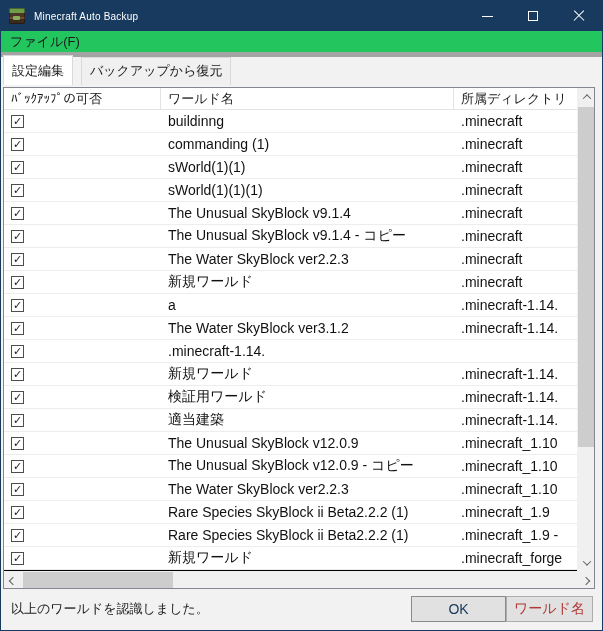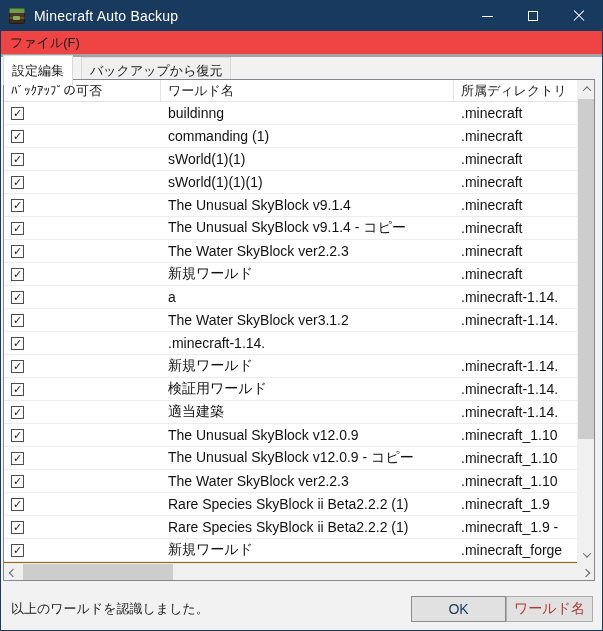--- a/index.html
+++ b/index.html
@@ -24,50 +24,50 @@
   .app-icon{
     width:16px;height:16px;margin:0 9px 0 8px;flex:0 0 auto;
     background:linear-gradient(180deg,#6f9e48 0 30%,#4a3526 30% 55%,#6b4e33 55% 70%,#3c2b1e 70% 100%);
     border-radius:2px;box-shadow:inset 0 0 0 1px rgba(0,0,0,.35);
     position:relative;
   }
   .app-icon:after{
     content:"";position:absolute;left:4px;top:8px;width:7px;height:4px;
     background:#8fba5d;border-radius:1px;opacity:.9;
   }
-  .title-text{font-size:14px;letter-spacing:.2px;color:#fff;}
+  .title-text{font-size:10px;letter-spacing:.2px;color:#fff;}
   .win-controls{margin-left:auto;display:flex;height:100%;}
   .win-btn{
     width:46px;height:100%;display:flex;align-items:center;justify-content:center;
     color:#fff;cursor:default;
   }
   .glyph-min{width:11px;height:1px;background:#fff;display:block;}
   .glyph-max{width:10px;height:10px;border:1px solid #fff;display:block;}
   .glyph-close{position:relative;width:12px;height:12px;display:block;}
   .glyph-close:before,.glyph-close:after{
     content:"";position:absolute;left:-1px;top:5px;width:14px;height:1.3px;background:#fff;
   }
   .glyph-close:before{transform:rotate(45deg);}
   .glyph-close:after{transform:rotate(-45deg);}
   
-  .menubar{height:26px;background:#ef4444;display:flex;align-items:center;border-bottom:3px solid #a3a3a3;}
+  .menubar{height:26px;background:#22c55e;display:flex;align-items:center;border-bottom:5px solid #a3a3a3;}
   .menu-item{font-size:13px;color:#1a1a1a;padding:0 7px;margin-left:2px;}
   
   .tabstrip{height:28px;display:flex;align-items:flex-end;background:var(--chrome-bg);padding-left:2px;}
   .tab{
     font-size:13px;color:#1a1a1a;padding:4px 8px 5px 8px;
     border:1px solid #d9d9d9;border-bottom:none;background:#f0f0f0;
     margin-right:8px;position:relative;white-space:nowrap;
   }
   .tab.active{background:#fff;padding-top:6px;z-index:2;}
   .tab.inactive{margin-bottom:0;}
   
   .listview{
-    position:absolute;left:2px;top:78px;width:592px;height:502px;
-    background:#a16207;border:1px solid #828790;
+    position:absolute;left:2px;top:86px;width:592px;height:502px;
+    background:#000000;border:1px solid #828790;
     display:flex;flex-direction:column;overflow:hidden;
   }
   .lv-main{display:flex;flex:1 1 auto;min-height:0;}
   .lv-cols{flex:1 1 auto;min-width:0;display:flex;flex-direction:column;}
   .lv-header{display:flex;height:22px;flex:0 0 auto;border-bottom:1px solid #e3e3e3;background:#fff;}
   .hcell{font-size:13px;color:#1a1a1a;display:flex;align-items:center;padding:0 4px 0 7px;
          border-right:1px solid #e3e3e3;overflow:hidden;white-space:nowrap;}
   .hcell:last-child{border-right:none;}
   .c1{width:157px;flex:0 0 auto;}
   .c2{width:293px;flex:0 0 auto;}

